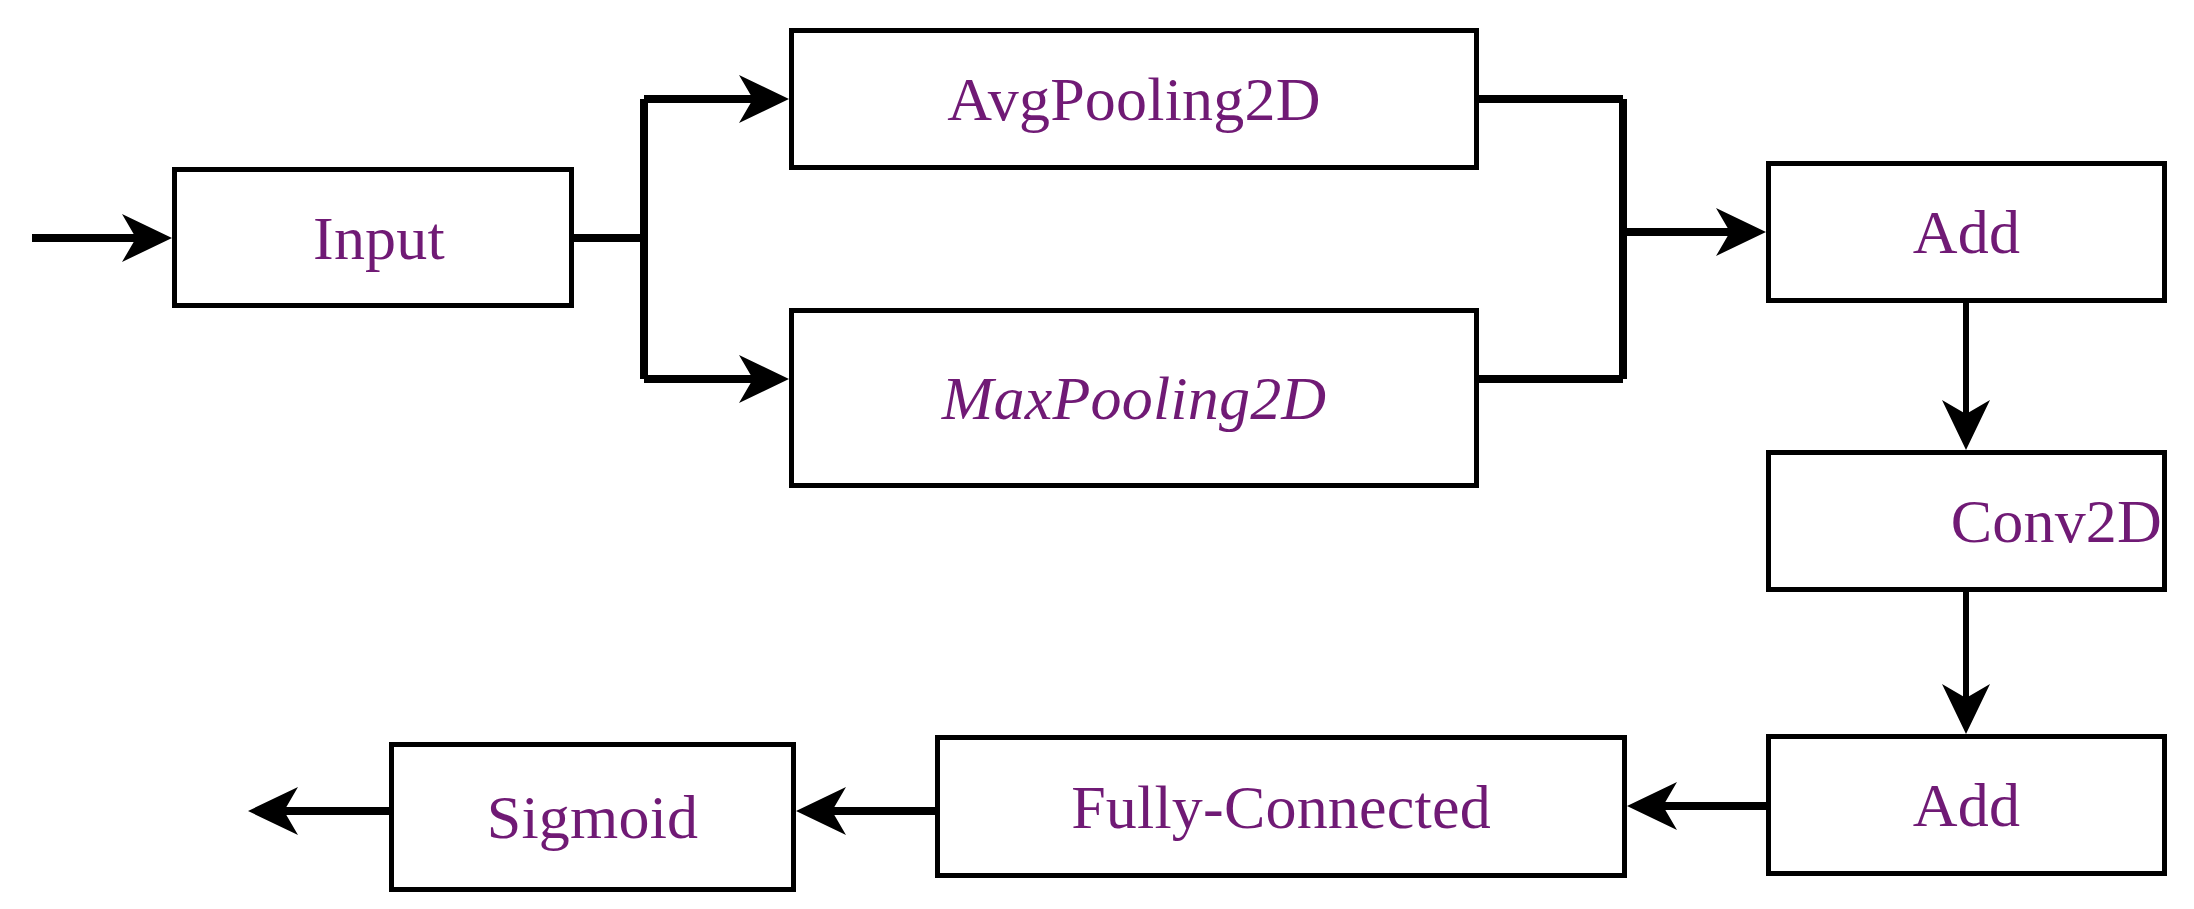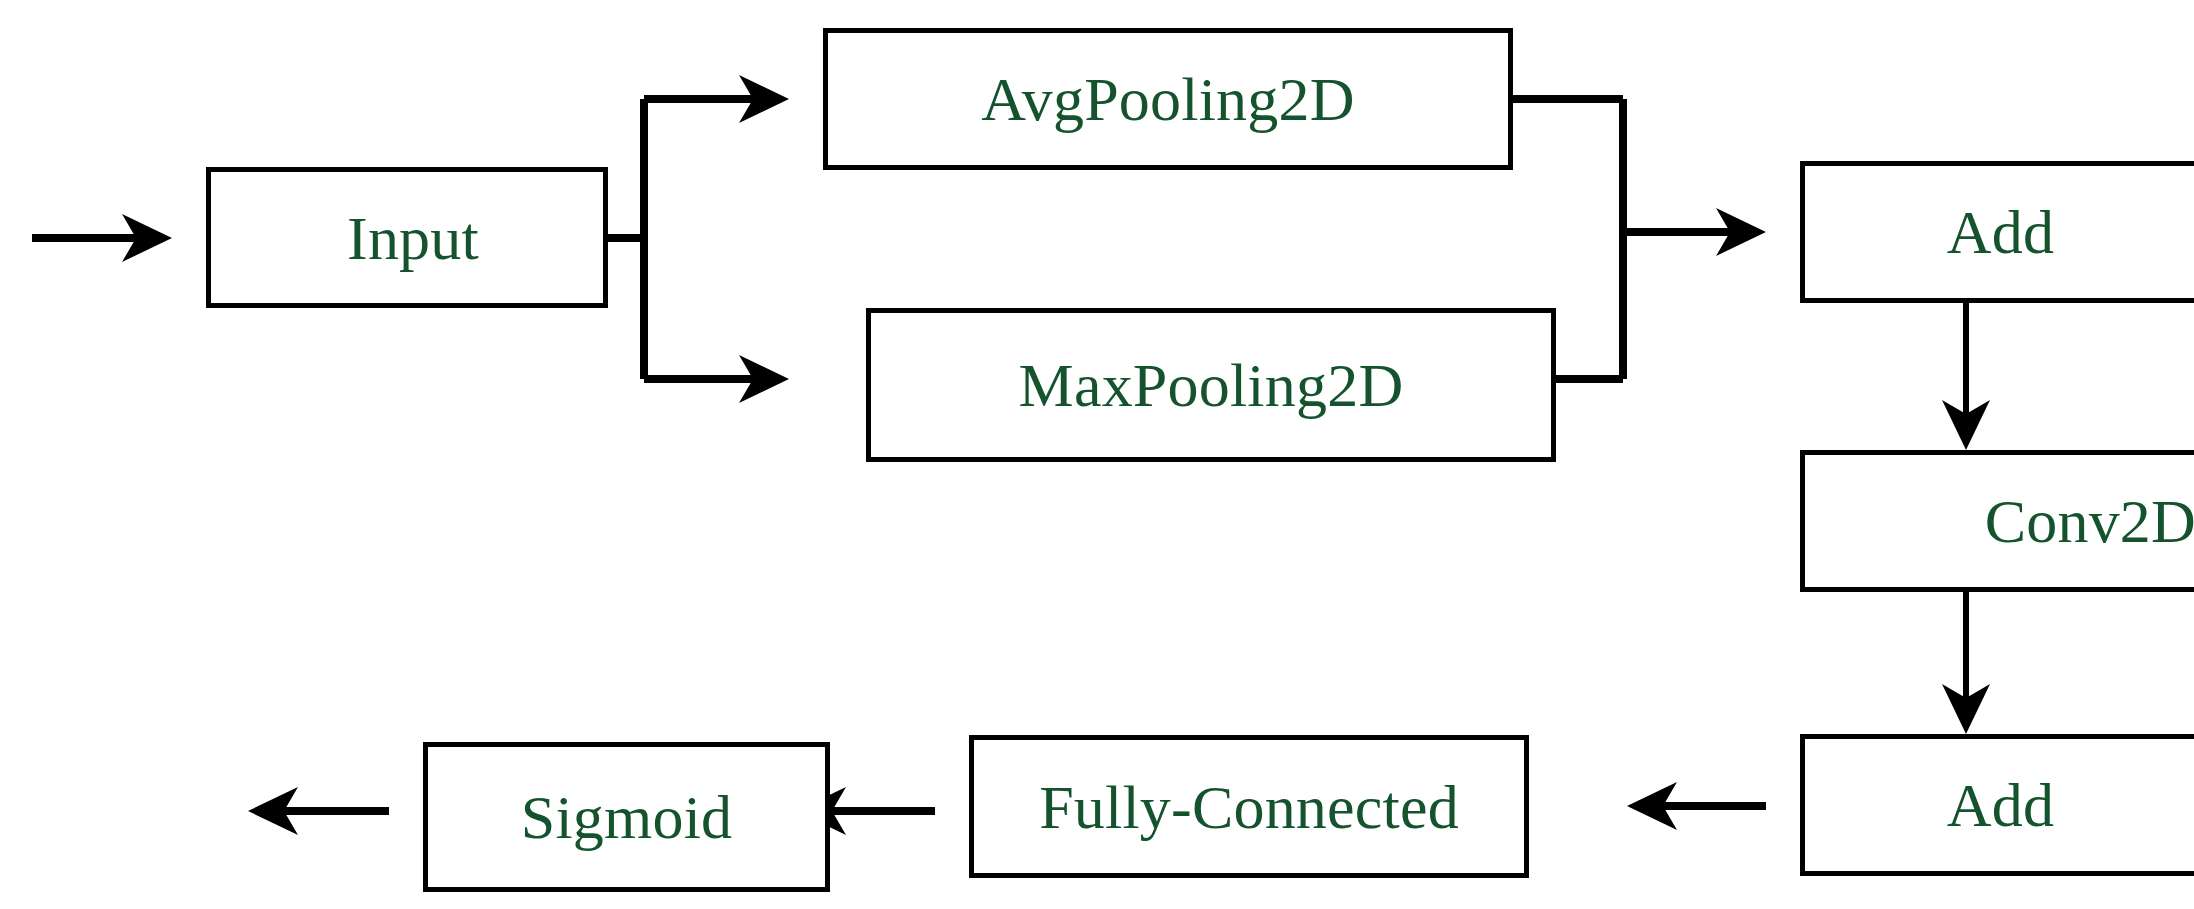--- a/index.html
+++ b/index.html
@@ -17,25 +17,24 @@
     font-family: "Liberation Serif", "DejaVu Serif", serif;
   }
   .node {
     position: absolute;
     box-sizing: border-box;
     border: 5px solid #000000;
     background: #ffffff;
     display: flex;
     align-items: center;
     justify-content: center;
-    color: #14532d;
+    color: #701a75;
     line-height: 1;
     white-space: nowrap;
     z-index: 3;
-    margin-left: 34px;
   }
   .node-label {
     display: block;
     font-size: 62px;
     letter-spacing: 0.2px;
   }
   svg.wires {
     position: absolute;
     left: 0;
     top: 0;
@@ -121,37 +120,37 @@
   </svg>
 
   <div class="node" style="left:172px; top:167px; width:402px; height:141px;padding-left:12px;">
     <span class="node-label">Input</span>
   </div>
 
   <div class="node" style="left:789px; top:28px; width:690px; height:142px;">
     <span class="node-label">AvgPooling2D</span>
   </div>
 
-  <div class="node" style="left:832px; top:308px; width:690px; height:154px;">
+  <div class="node" style="left:789px; top:308px; width:690px; height:180px;font-style:italic;">
     <span class="node-label">MaxPooling2D</span>
   </div>
 
   <div class="node" style="left:1766px; top:161px; width:401px; height:142px;">
     <span class="node-label">Add</span>
   </div>
 
   <div class="node" style="left:1766px; top:450px; width:401px; height:142px;justify-content:flex-end;">
     <span class="node-label">Conv2D</span>
   </div>
 
   <div class="node" style="left:1766px; top:734px; width:401px; height:142px;">
     <span class="node-label">Add</span>
   </div>
 
-  <div class="node" style="left:935px; top:735px; width:560px; height:143px;">
+  <div class="node" style="left:935px; top:735px; width:692px; height:143px;">
     <span class="node-label">Fully-Connected</span>
   </div>
 
   <div class="node" style="left:389px; top:742px; width:407px; height:150px;">
     <span class="node-label">Sigmoid</span>
   </div>
 
 </div>
 
 </body></html>

